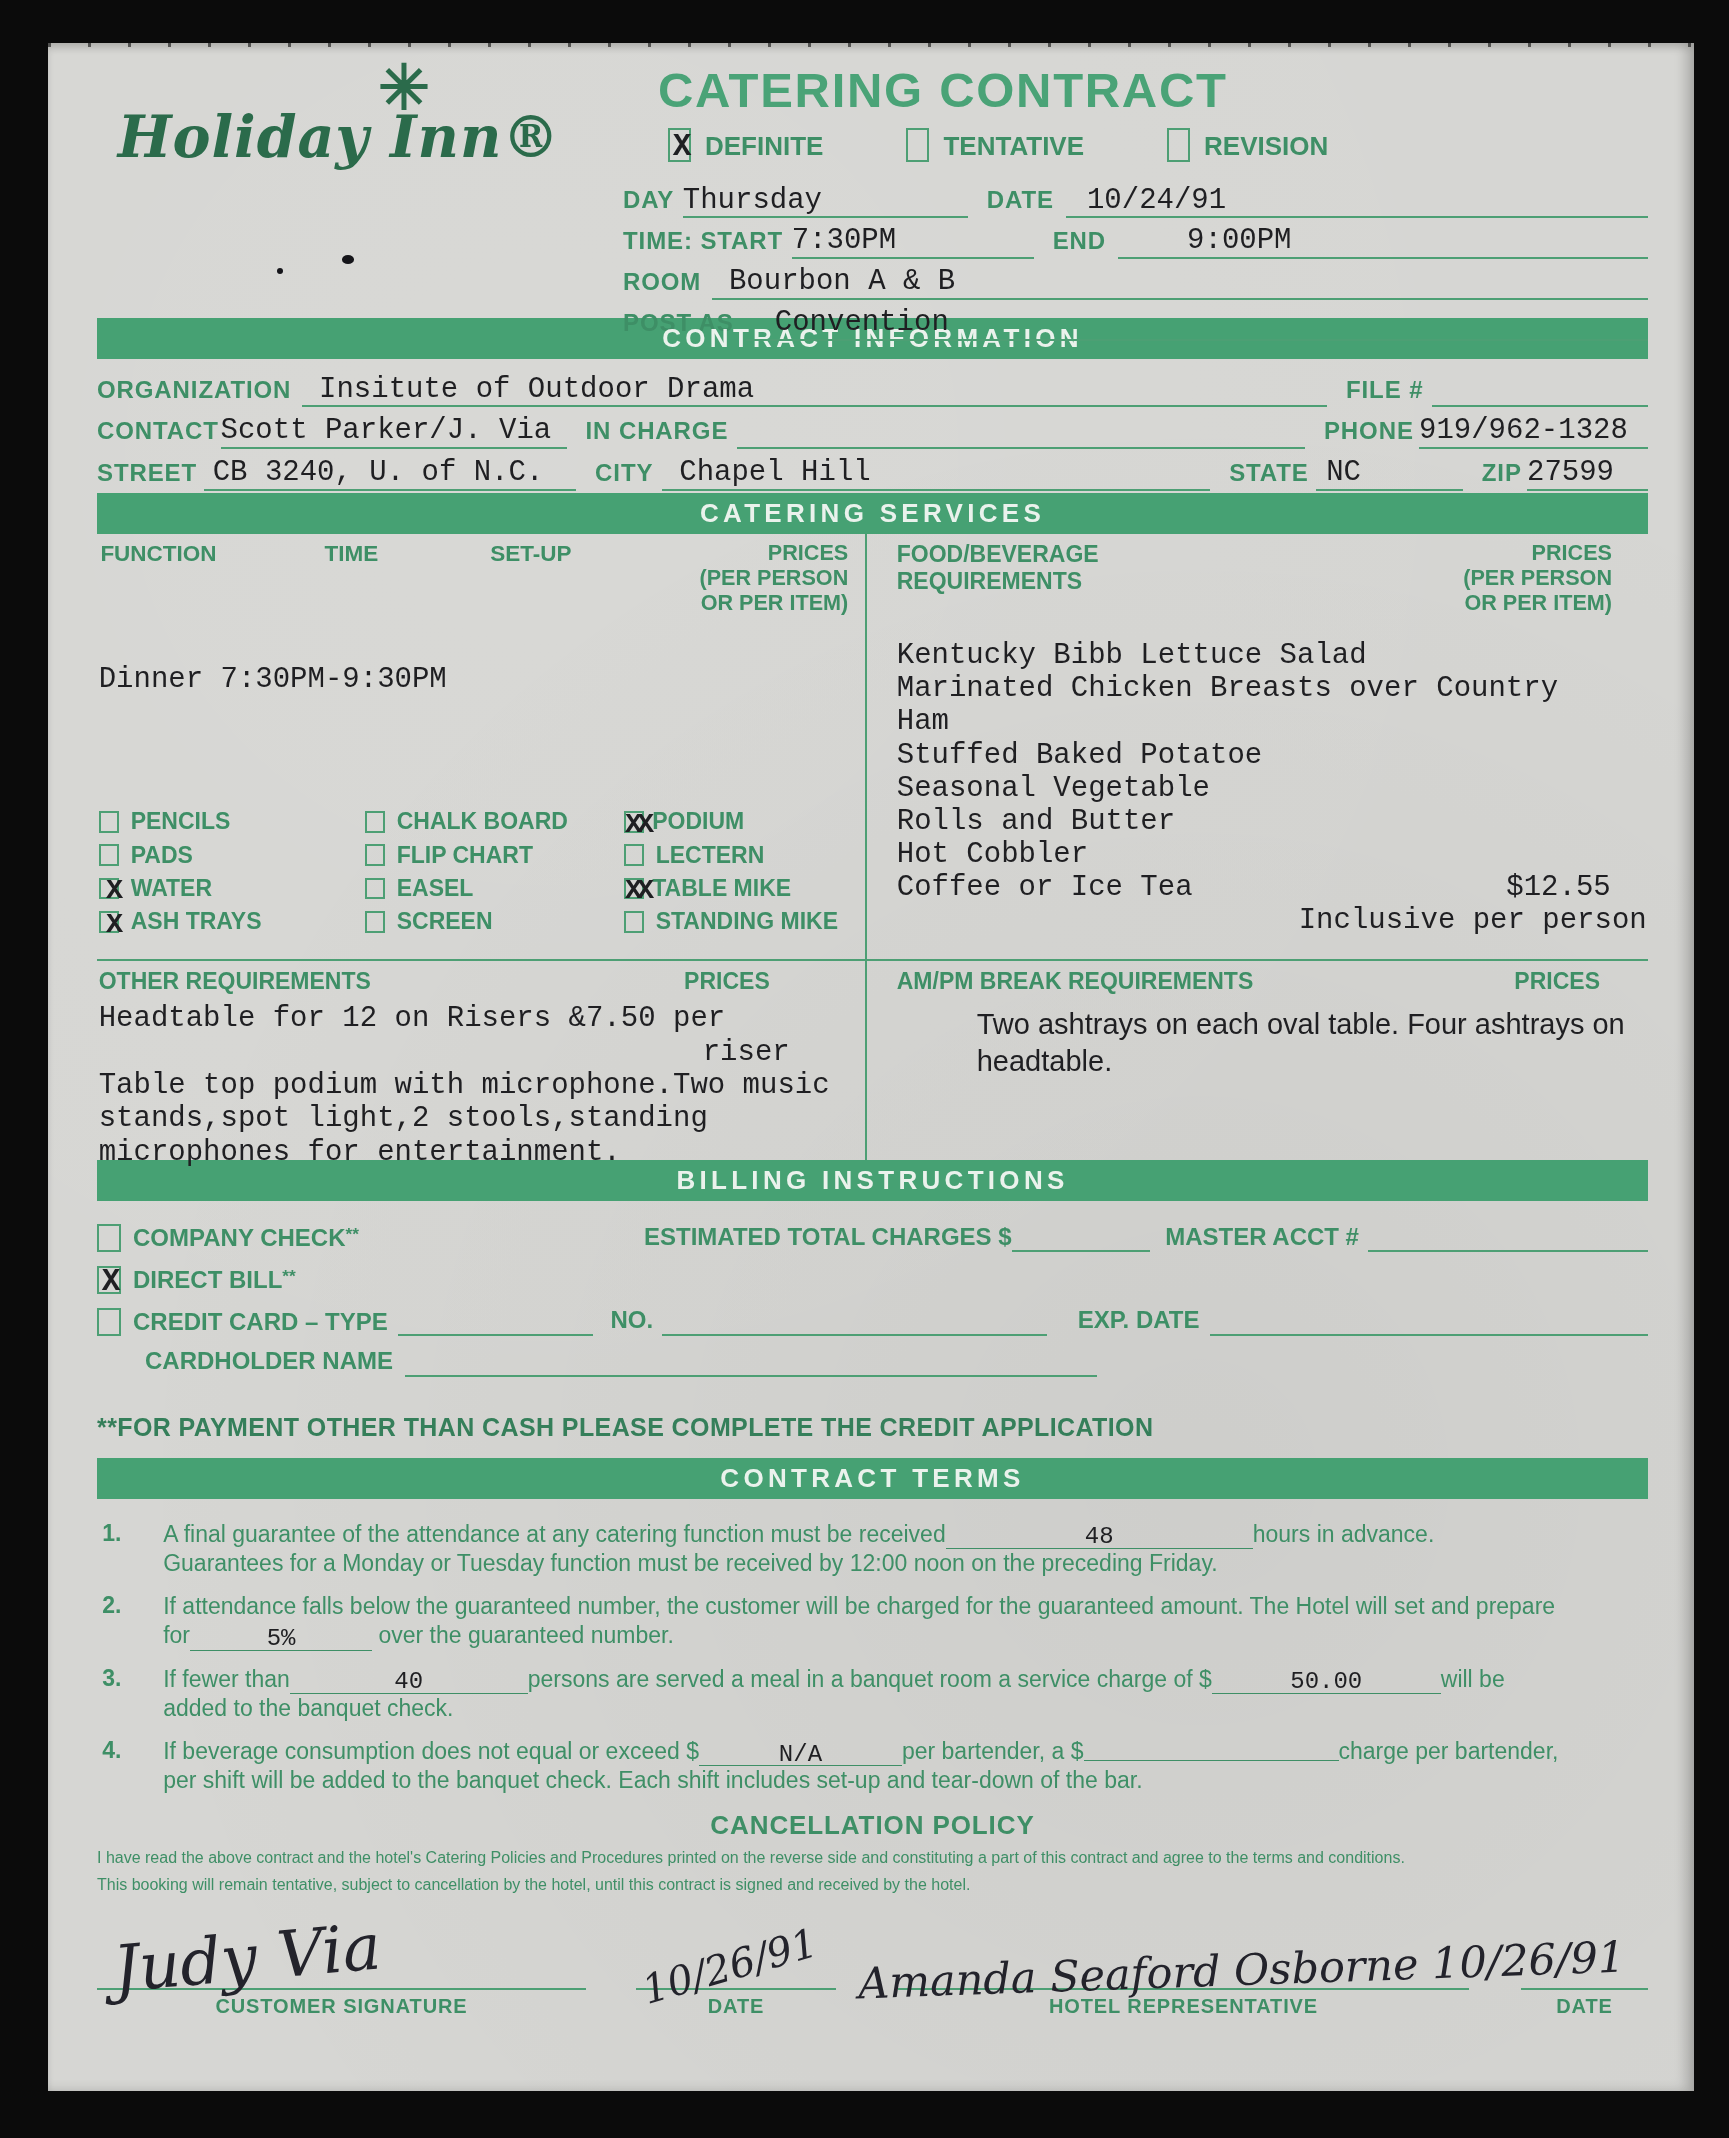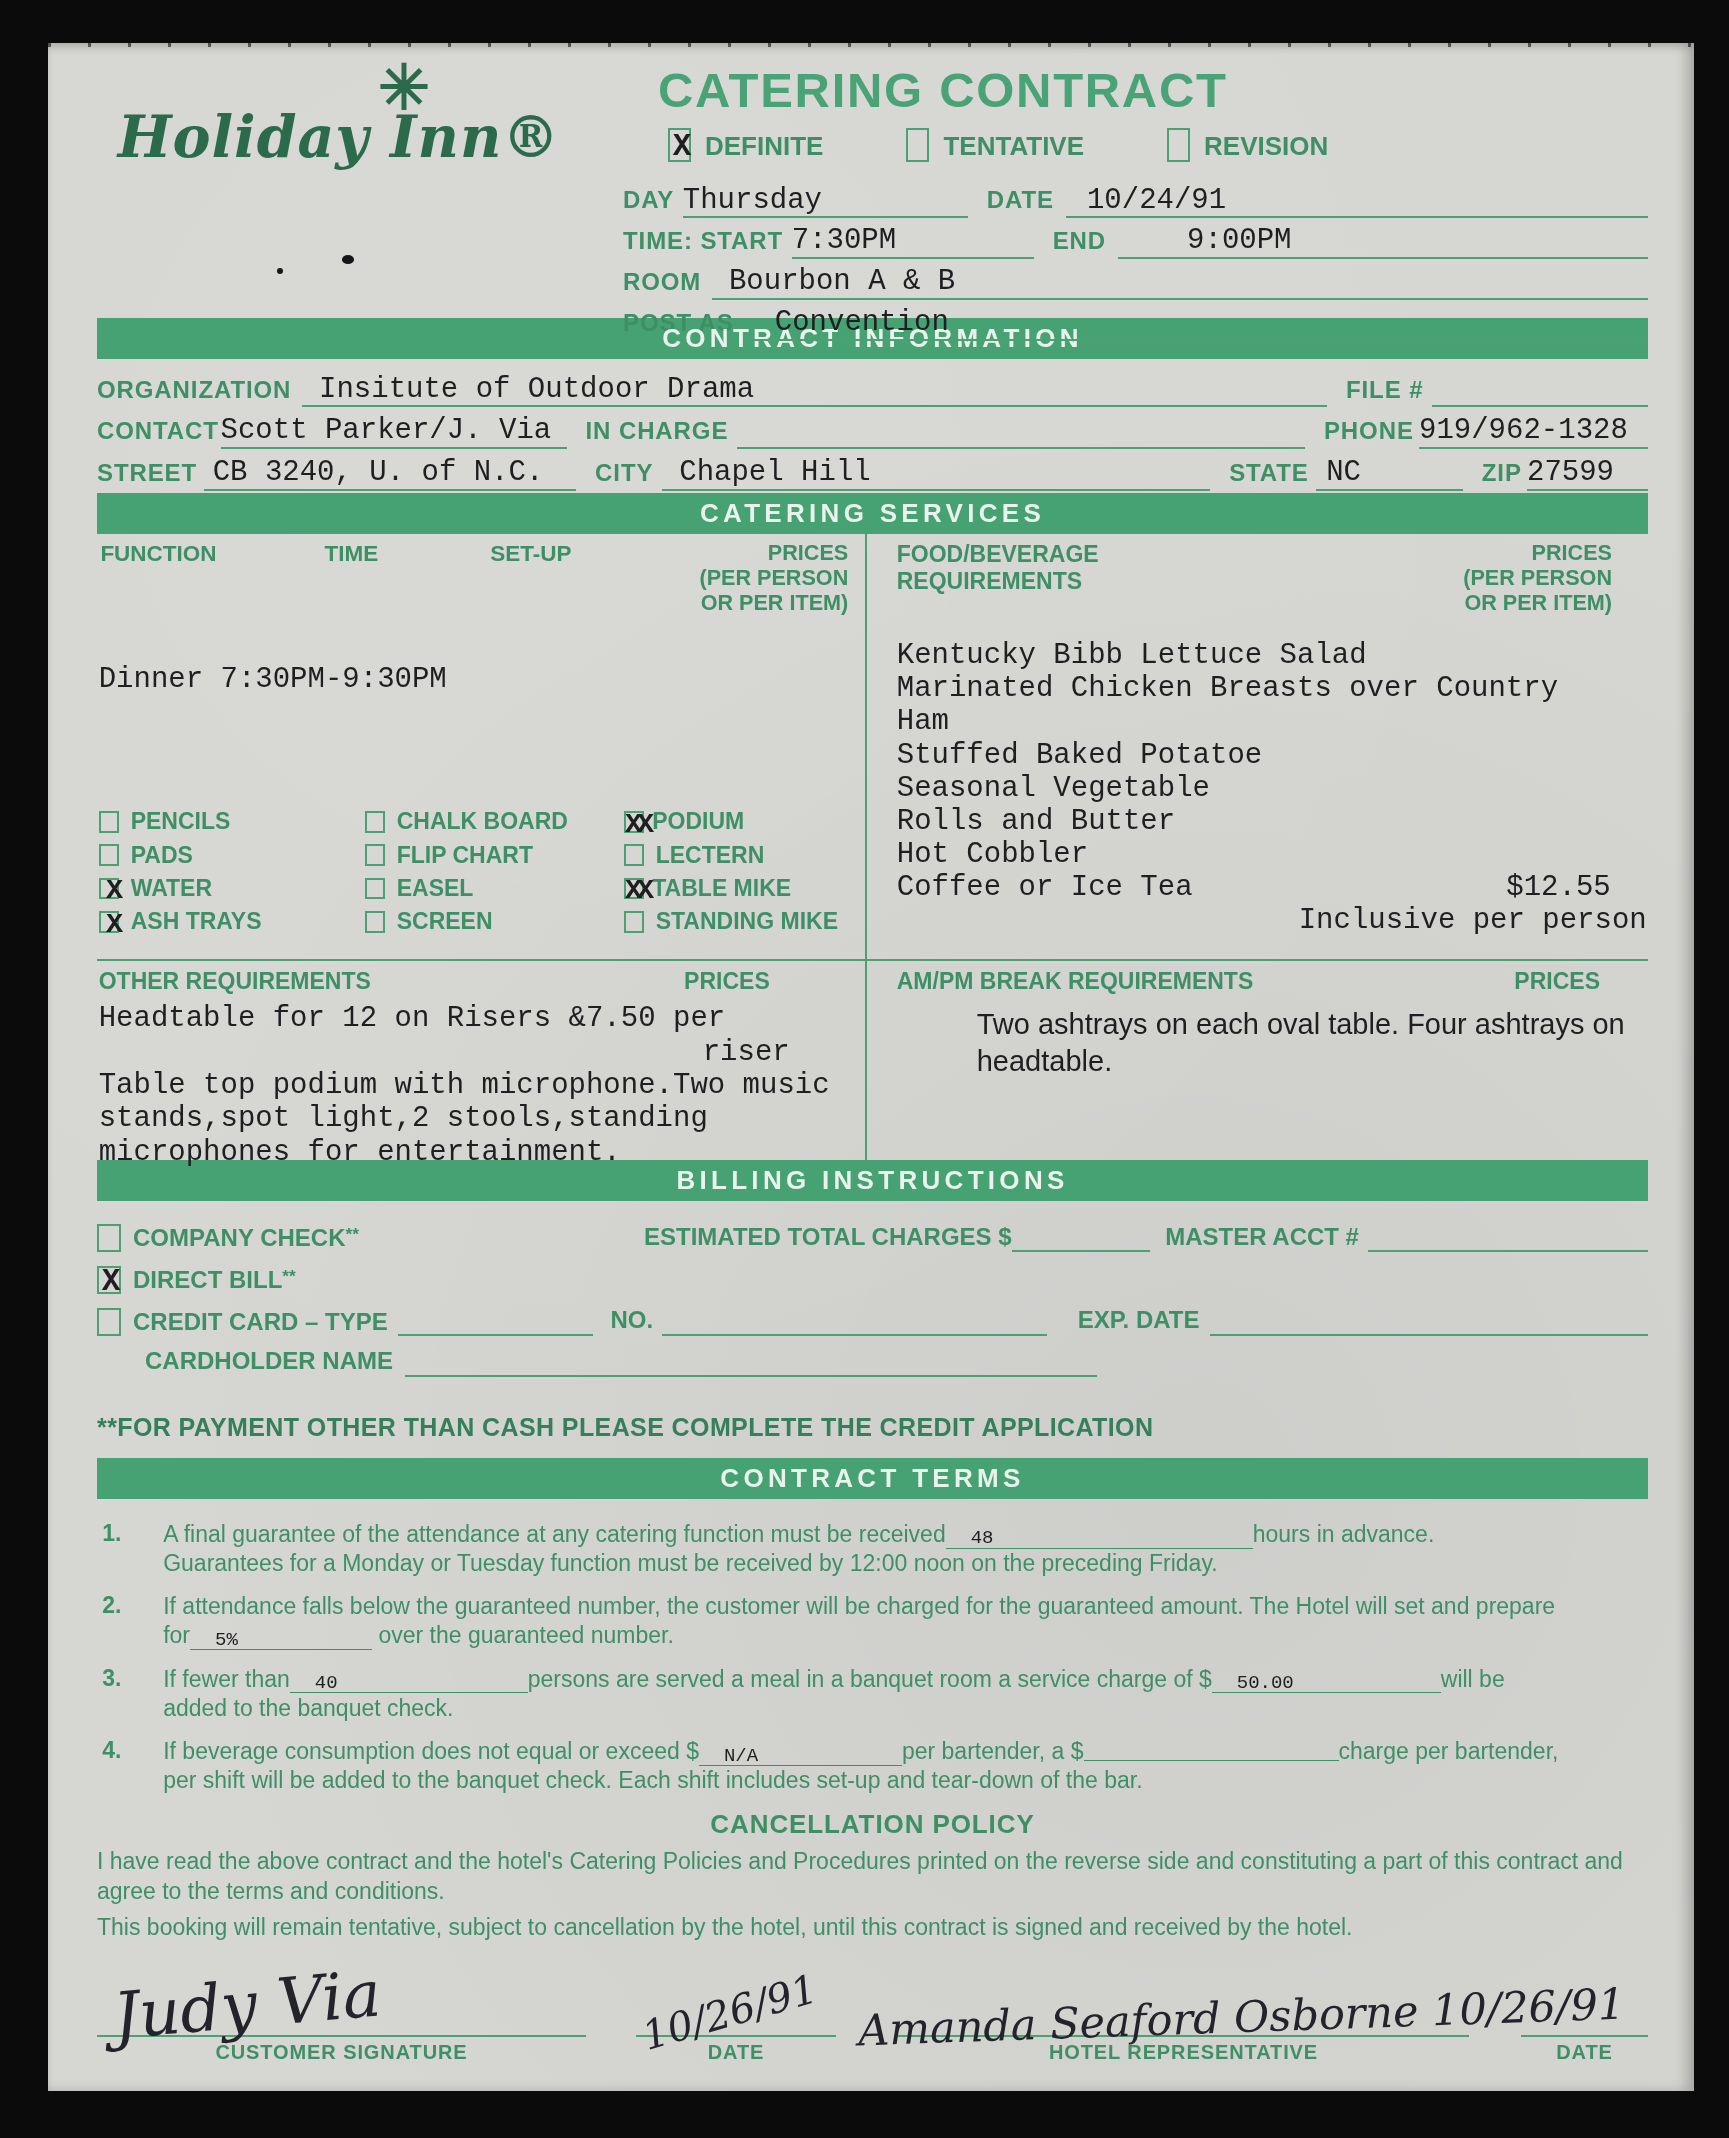--- a/index.html
+++ b/index.html
@@ -93,26 +93,26 @@
   .bline{border-bottom:2.6px solid var(--line);height:35px}
   .blab{color:var(--grn);font-size:24px;font-weight:bold;white-space:nowrap;padding-bottom:1.7px}
 
   .footnote{margin-top:36px;color:var(--grn-dk);font-size:25px;font-weight:bold;letter-spacing:0.4px}
 
   
   .terms{padding:21px 0 0 5.2px;color:var(--grn);font-size:23px}
   .term{display:flex;margin-bottom:14px}
   .tnum{width:61px;flex:none;font-weight:bold}
   .tbody{flex:1;line-height:1.27}
-  .tfill{display:inline-block;border-bottom:1.7px solid var(--grn);text-align:left;font-family:"Liberation Mono",monospace;
-    font-size:19px;color:var(--ink);line-height:.9;padding:0 25px;vertical-align:-1.7px}
+  .tfill{display:inline-block;border-bottom:1.7px solid var(--grn);text-align:center;font-family:"Liberation Mono",monospace;
+    font-size:24px;color:var(--ink);line-height:.9;padding:0 4px;vertical-align:-1.7px}
   .w360{min-width:307px}.w215{min-width:182px}.w280{min-width:238px}.w270{min-width:229px}.w240{min-width:203px}.w300{min-width:255px}
 
   .cancel-title{text-align:center;color:var(--grn);font-weight:bold;font-size:26px;letter-spacing:0.9px;margin-top:12px}
-  .cancel-p{color:var(--grn);font-size:23px;line-height:1.27;margin-top:7px}
+  .cancel-p{color:var(--grn);font-size:16px;line-height:1.27;margin-top:7px}
 
   
   .sigs{position:relative;margin-top:93px;display:flex;align-items:flex-end}
   .sigcell{border-top:2.6px solid var(--line);padding-top:4.3px;text-align:center;color:var(--grn);font-weight:bold;font-size:20px;letter-spacing:0.9px}
   .sc1{width:489px}.sc2{width:200px;margin-left:50px}.sc3{width:571px;margin-left:62px}.sc4{flex:1;margin-left:52px}
   .hw{position:absolute;font-family:"DejaVu Serif",serif;font-style:italic;color:#23232b;white-space:nowrap}
   .hw-cust{left:15.6px;bottom:22.5px;font-size:64px;transform:rotate(-5deg)}
   .hw-date1{left:543px;bottom:29px;font-size:40px;transform:rotate(-16deg)}
   .hw-hotel{left:761px;bottom:22.5px;font-size:43px;transform:rotate(-2deg)}
 </style>

